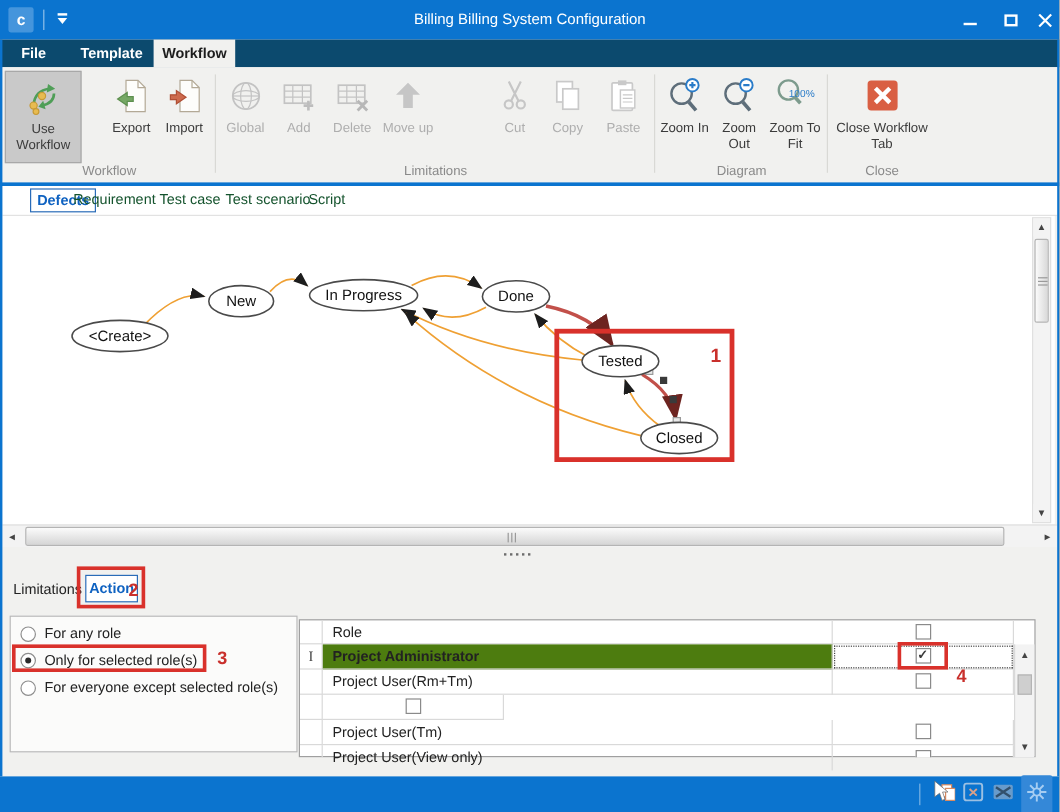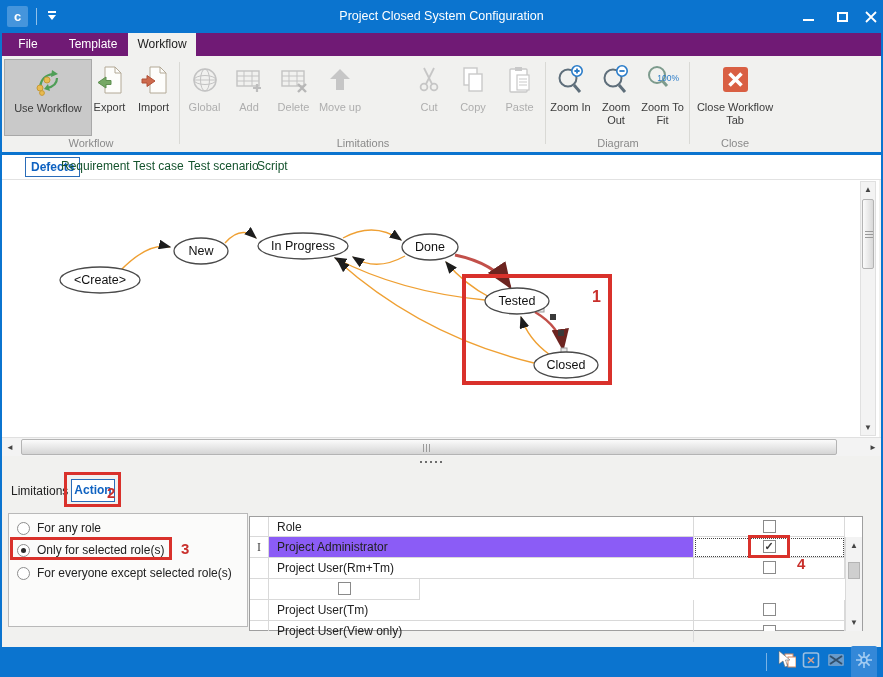--- a/index.html
+++ b/index.html
@@ -16,21 +16,21 @@
   .tbsep{position:absolute;left:36px;top:8px;width:1px;height:17px;background:rgba(255,255,255,.55);}
   .qa-arrow{position:absolute;left:47px;top:11px;width:10px;height:10px;}
   .qa-arrow .bar{position:absolute;left:1px;top:0;width:8px;height:2px;background:#fff;}
   .qa-arrow .tri{position:absolute;left:1px;top:4px;width:0;height:0;border-left:4px solid transparent;border-right:4px solid transparent;border-top:5px solid #fff;}
   .wintitle{position:absolute;left:0;right:0;top:0;height:33px;text-align:center;line-height:33px;font-size:12.5px;color:#fff;}
   .winctl{position:absolute;top:0;height:33px;width:30px;display:flex;align-items:center;justify-content:center;cursor:default;}
   .ctl-min{left:793px;} .ctl-max{left:827px;} .ctl-close{left:856px;}
   .glyph-min{width:11px;height:2px;background:#fff;margin-top:6px;}
   .glyph-max{width:11px;height:10px;border:2px solid #fff;}
   
-  .menubar{position:absolute;left:0;top:33px;width:883px;height:23px;background:#701a75;}
+  .menubar{position:absolute;left:0;top:33px;width:883px;height:23px;background:#0c4a6e;font-weight:bold;}
   .mtab{position:absolute;top:0;height:23px;line-height:23px;color:#fff;font-size:12px;text-align:center;cursor:default;}
   .mtab.active{background:#f1f1ef;color:#1c1c1c;}
   
   .ribbon{position:absolute;left:2px;top:56px;width:879px;height:96px;background:#f1f1ef;}
   .ribbonline{position:absolute;left:0;top:152px;width:883px;height:3px;background:#0b74cf;}
   .rbtn{position:absolute;top:3px;height:77px;text-align:center;font-size:11px;color:#3b3b3b;line-height:13px;cursor:default;}
   .rbtn .ric{display:block;height:42px;padding-top:6px;text-align:center;}
   .rbtn.sel{background:#c9c9c9;border:1px solid #a8a8a8;}
   .rbtn.dis{color:#aeaeae;}
   .rsep{position:absolute;top:6px;width:1px;height:82px;background:#d9d9d5;}
@@ -64,21 +64,21 @@
   .radio{width:13px;height:13px;border-radius:50%;border:1px solid #8e8e8e;background:#fff;position:relative;flex:0 0 auto;}
   .radio.on:after{content:"";position:absolute;left:3px;top:3px;width:5px;height:5px;border-radius:50%;background:#2b2b2b;}
   
   .rtable{position:absolute;left:249px;top:516px;width:614px;height:115px;background:#fff;border:1px solid #9f9f9f;}
   .trow{position:absolute;left:0;width:595px;display:flex;}
   .cell{border-right:1px solid #d9d9d9;border-bottom:1px solid #d9d9d9;overflow:hidden;}
   .c-hdr{width:19px;text-align:center;font-family:"Liberation Serif",serif;font-size:12px;color:#444;}
   .c-role{width:425px;padding-left:8px;font-size:12px;color:#222;}
   .c-chk{width:151px;display:flex;align-items:flex-start;justify-content:center;}
   .chk{width:13px;height:13px;border:1px solid #8a8a8a;background:#fff;font-size:11px;line-height:11px;text-align:center;color:#3c3c3c;font-weight:bold;}
-  .rowsel{background:#8b5cf6;}
+  .rowsel{background:#4d7c0f;font-weight:bold;}
   .focusdots{outline:1px dotted #444;outline-offset:-2px;}
   .tscroll{position:absolute;right:0;top:20px;width:17px;height:94px;background:#f3f3f3;border-left:1px solid #d9d9d9;}
   .tthumb{position:absolute;left:2px;top:25px;width:12px;height:17px;background:#cfcfcf;border:1px solid #b4b4b4;}
   
   .redbox{position:absolute;border:3px solid #d9312b;z-index:40;}
   .rednum{position:absolute;color:#c9302c;font-weight:bold;font-size:15px;z-index:41;}
   
   .edgeL{position:absolute;left:0;top:33px;width:2px;height:614px;background:#0b74cf;}
   .edgeR{position:absolute;right:0;top:33px;width:2px;height:614px;background:#0b74cf;}
   
@@ -93,21 +93,21 @@
 
 <div class="window">
 
   <div class="titlebar">
     <div class="appbadge">c</div>
     <div class="tbsep"></div>
     <div class="qa-arrow">
         <div class="bar"></div>
         <div class="tri"></div>
       </div>
-    <div class="wintitle">Project Closed System Configuration</div>
+    <div class="wintitle">Billing Billing System Configuration</div>
     <div class="winctl ctl-min">
         <div class="glyph-min"></div>
       </div>
     <div class="winctl ctl-max">
         <div class="glyph-max"></div>
       </div>
     <div class="winctl ctl-close">
       <svg width="12" height="12" viewBox="0 0 12 12">
           <path d="M1 1 L11 11 M11 1 L1 11" stroke="#fff" stroke-width="1.8"></path>
         </svg>
@@ -115,21 +115,21 @@
   </div>
 
   <div class="menubar">
     <div class="mtab" style="left:6px;width:44px;">File</div>
     <div class="mtab" style="left:58px;width:70px;">Template</div>
     <div class="mtab active" style="left:128px;width:68px;">Workflow</div>
   </div>
 
   <div class="ribbon">
 
-    <div class="rbtn sel" style="left:2px;width:88px;">
+    <div class="rbtn sel" style="left:2px;width:64px;">
       <span class="ric">
         <svg width="30" height="30" viewBox="0 0 30 30">
           <path d="M7 21 C8 13 12 9 20 8" stroke="#4f9e57" stroke-width="2.2" fill="none"></path>
           <path d="M19 4 L25 8 L18 11 Z" fill="#4f9e57"></path>
           <path d="M24 12 C24 18 19 21 14 22" stroke="#4f9e57" stroke-width="2.2" fill="none"></path>
           <path d="M15 18 L11 23 L17 25 Z" fill="#4f9e57"></path>
           <circle cx="7" cy="22" r="3" fill="#e8bb50" stroke="#c79a36"></circle>
           <circle cx="14" cy="14" r="3" fill="#e8bb50" stroke="#c79a36"></circle>
           <circle cx="9" cy="27" r="2.4" fill="#e8bb50" stroke="#c79a36"></circle>
         </svg>

